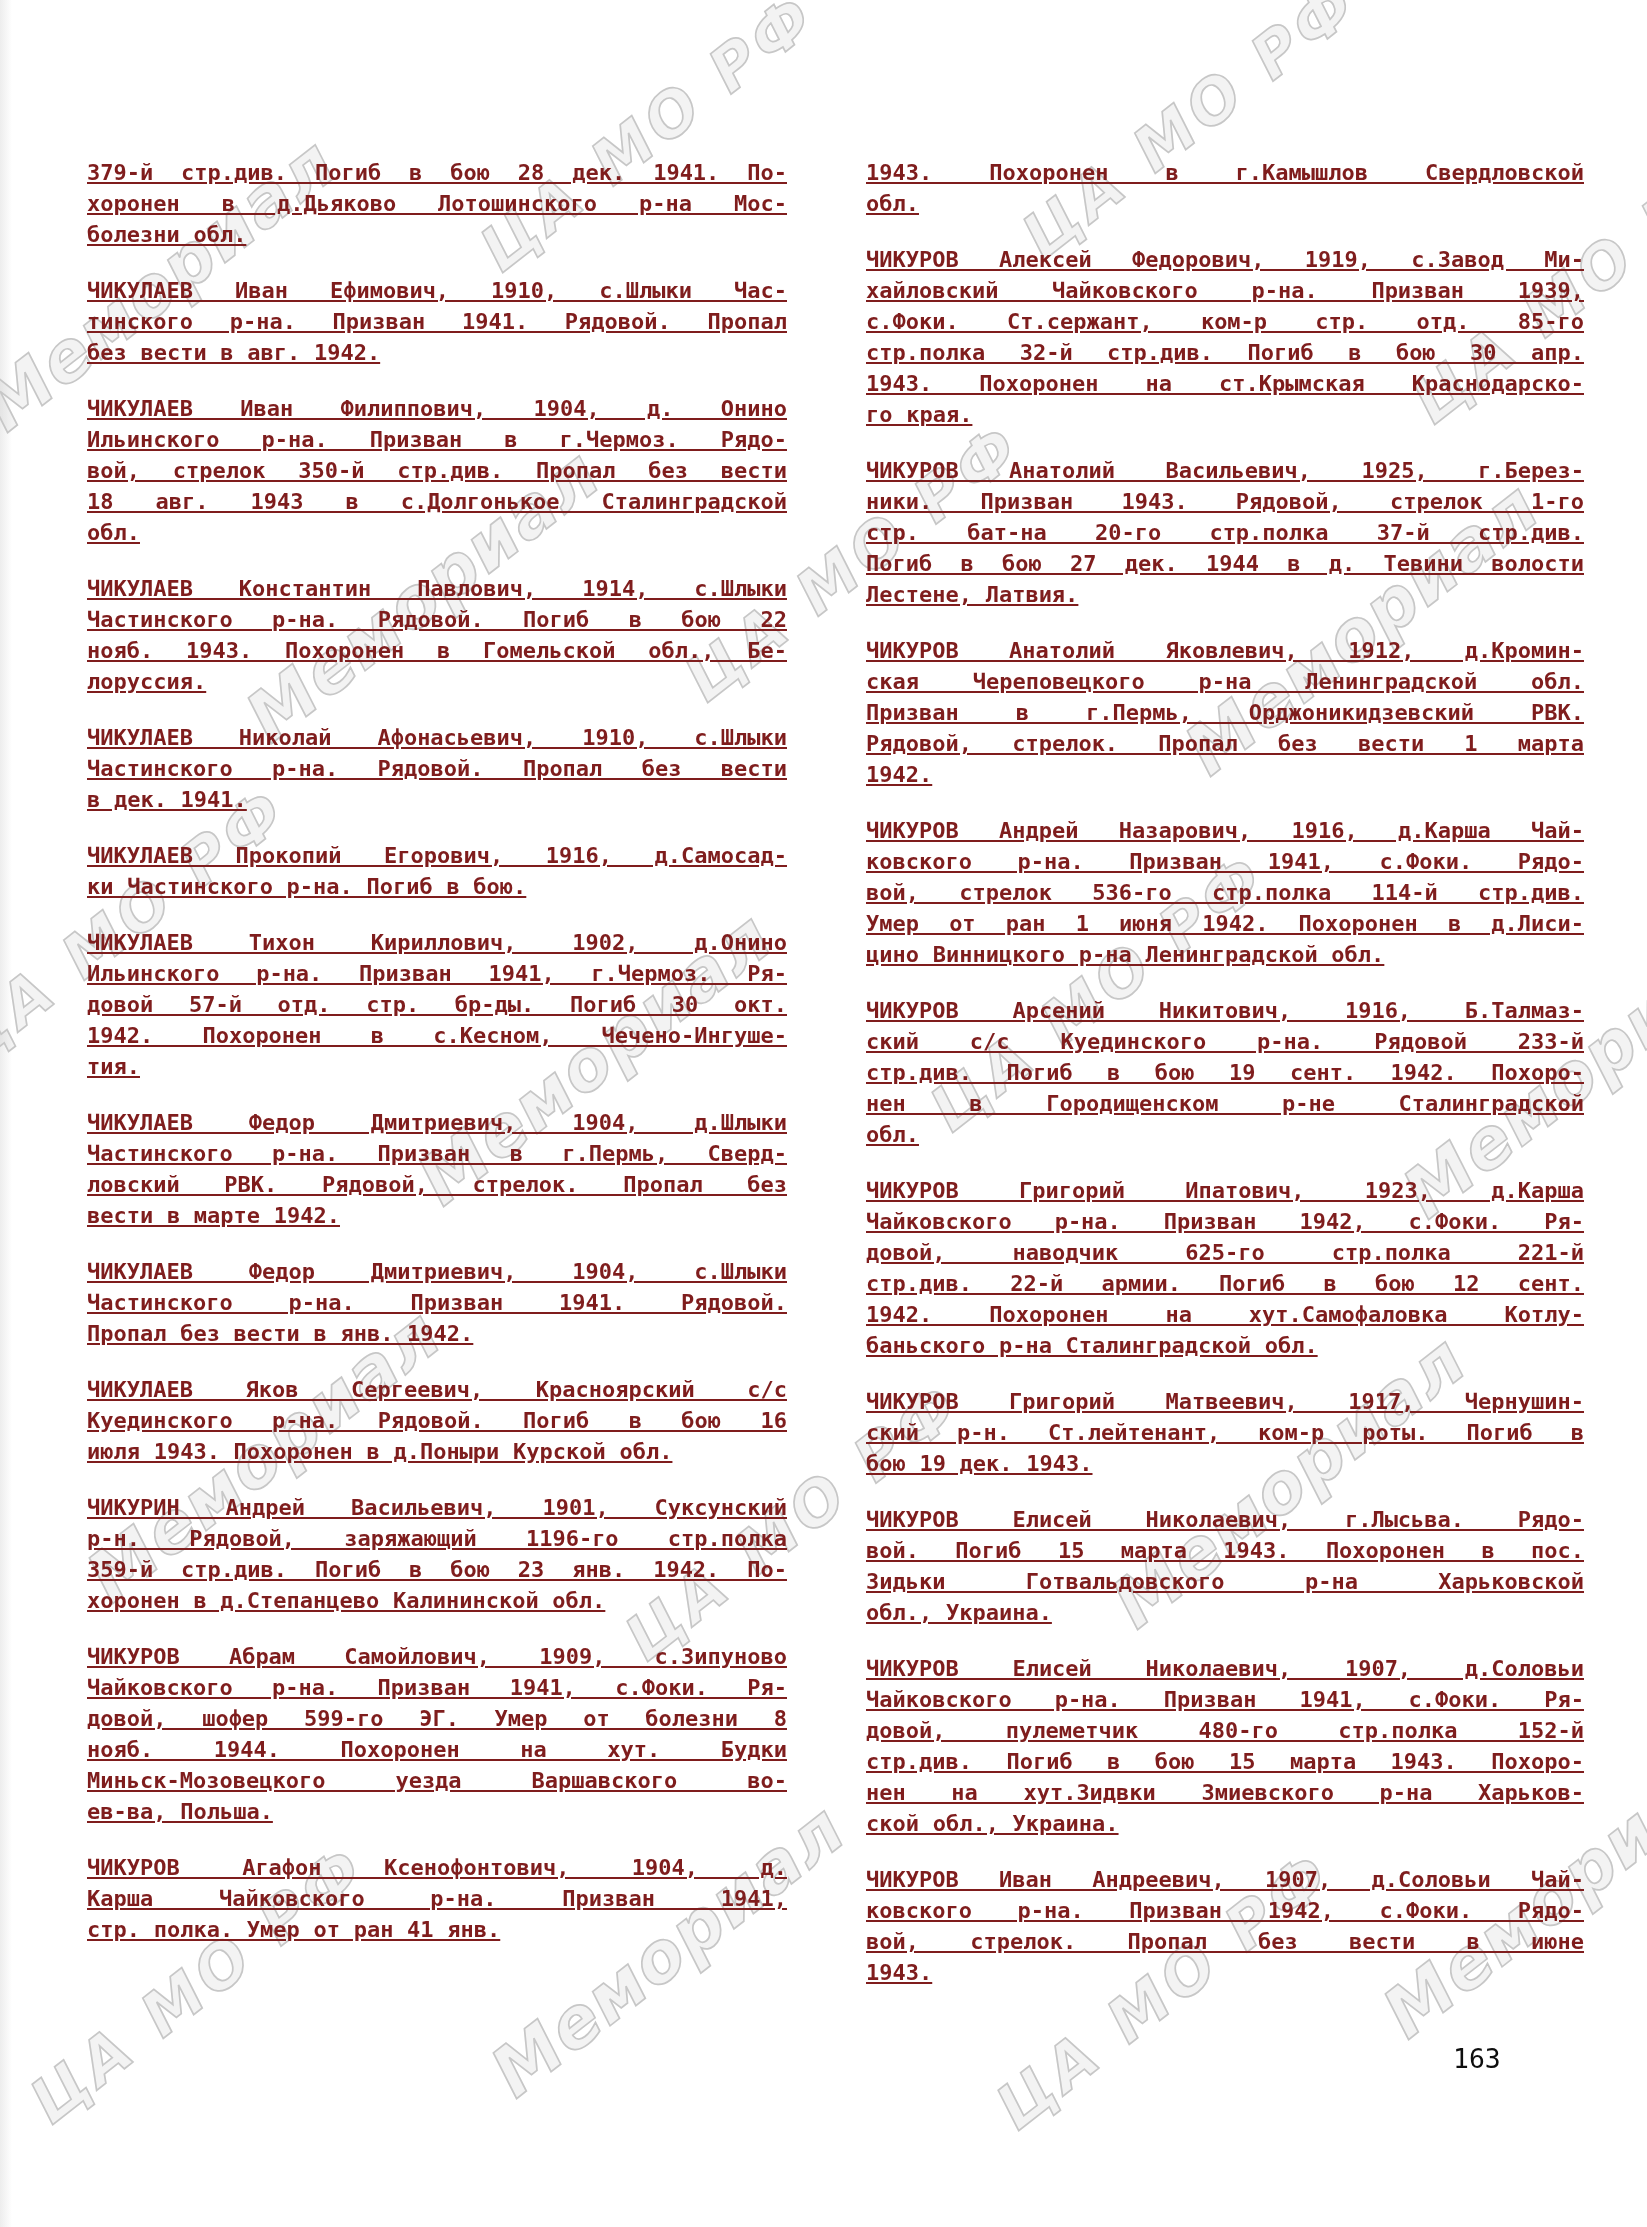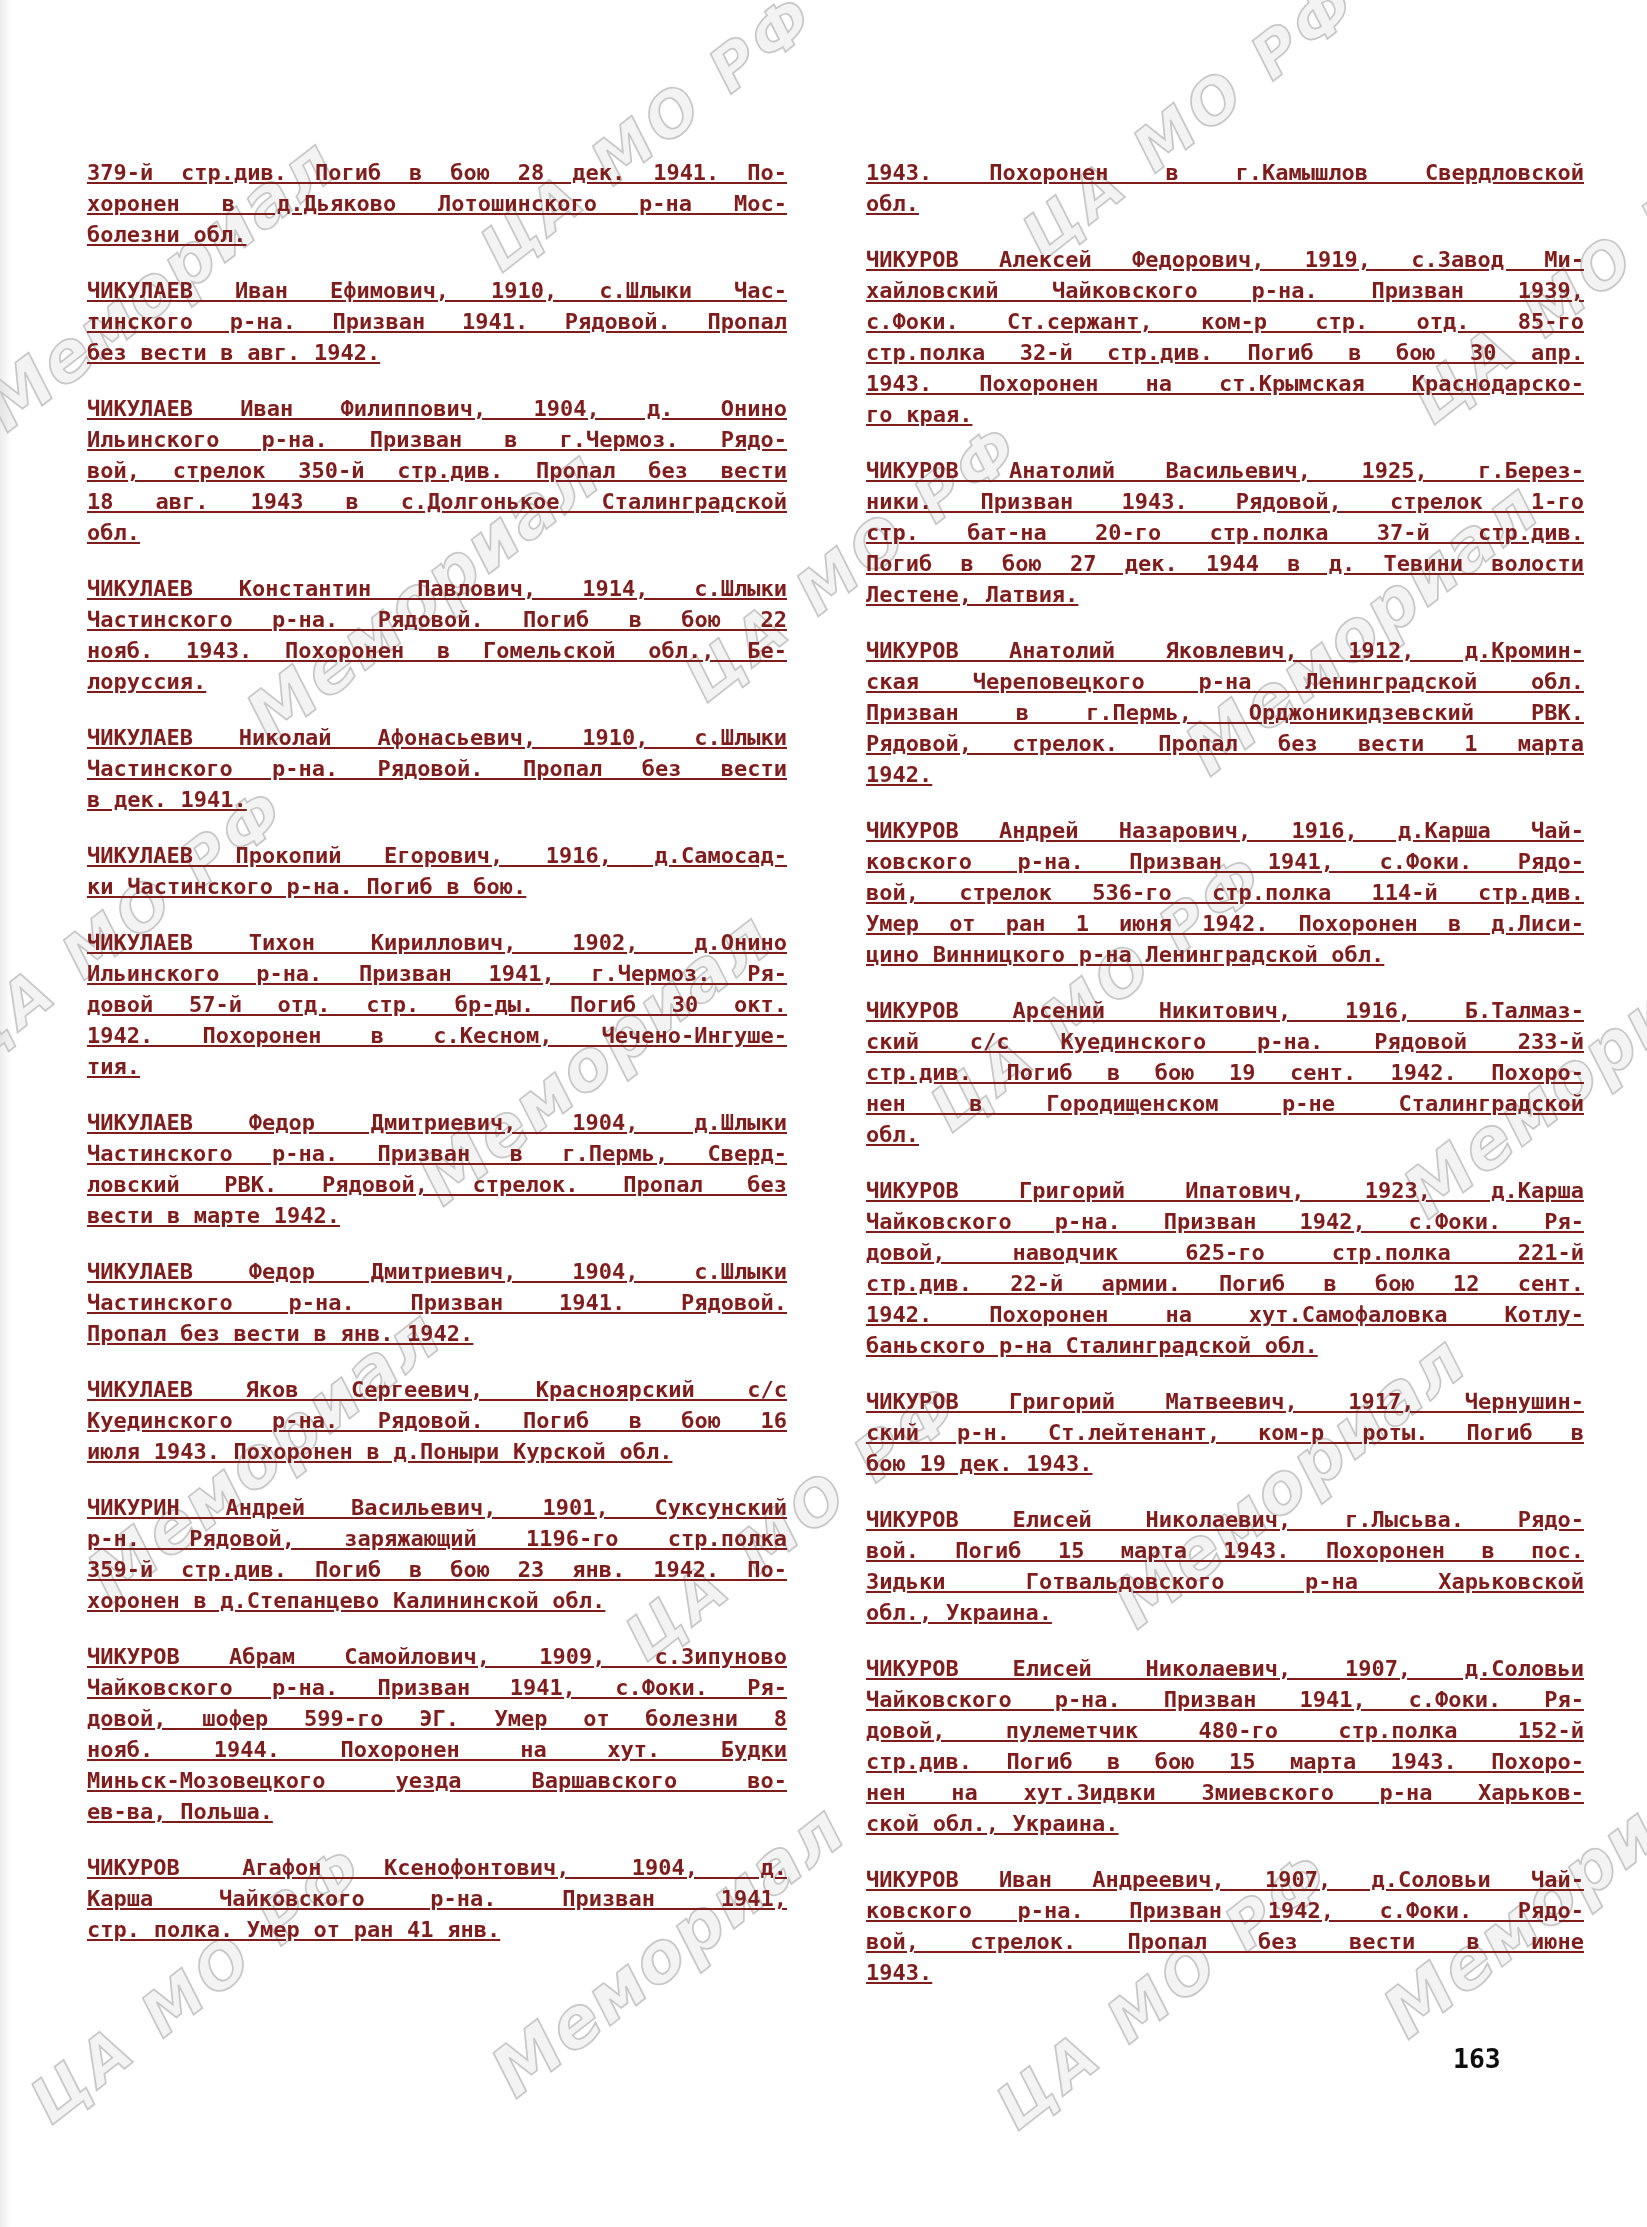--- a/index.html
+++ b/index.html
@@ -61,21 +61,21 @@
     text-align-last: justify;
     word-spacing: 0.02em;
   }
   .entry .line:last-child { text-align-last: left; }
 
   .page-number {
     position: absolute;
     z-index: 3;
     left: 1453px;
     top: 2046px;
-    font-weight: 700;
+    font-weight: 400;
     font-size: 26.4px;
     line-height: 1;
     color: #0e0e0e;
   }
 </style>
 </head>
 <body>
 
 <div class="page">
   <div class="scan-edge"></div>

